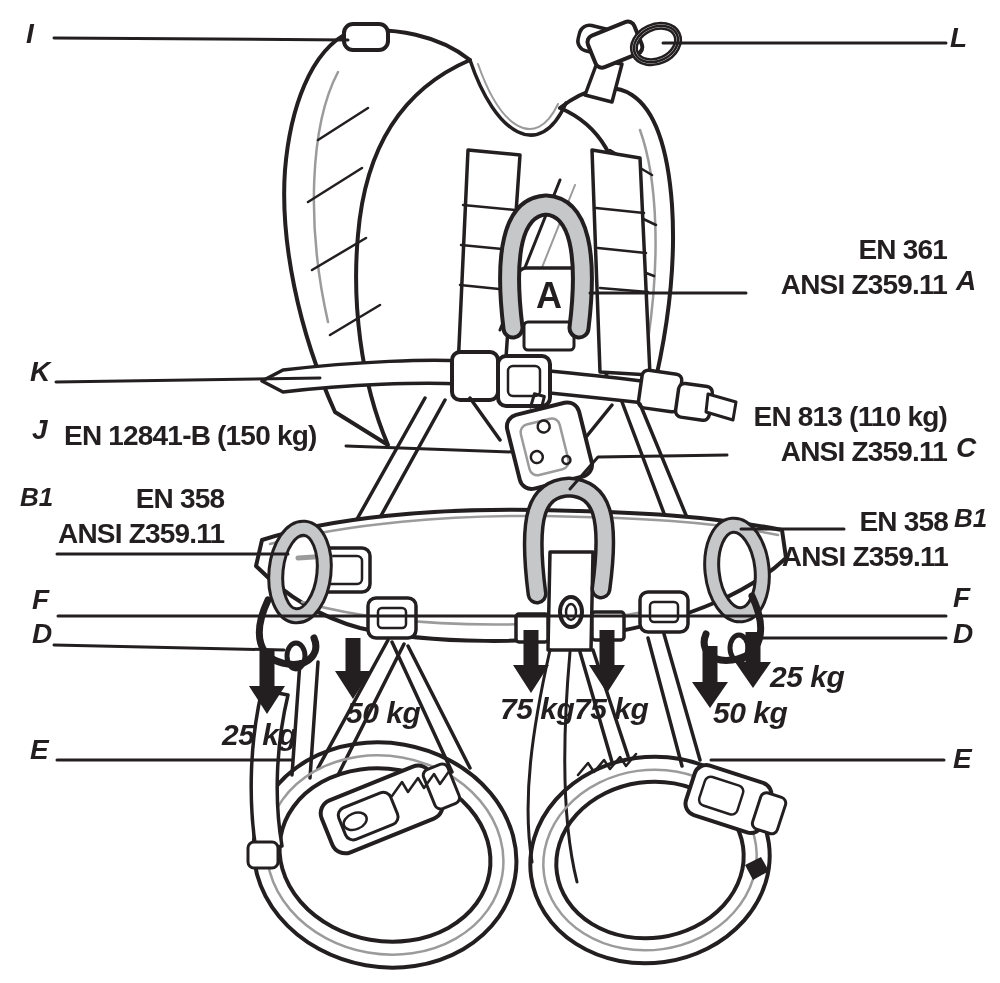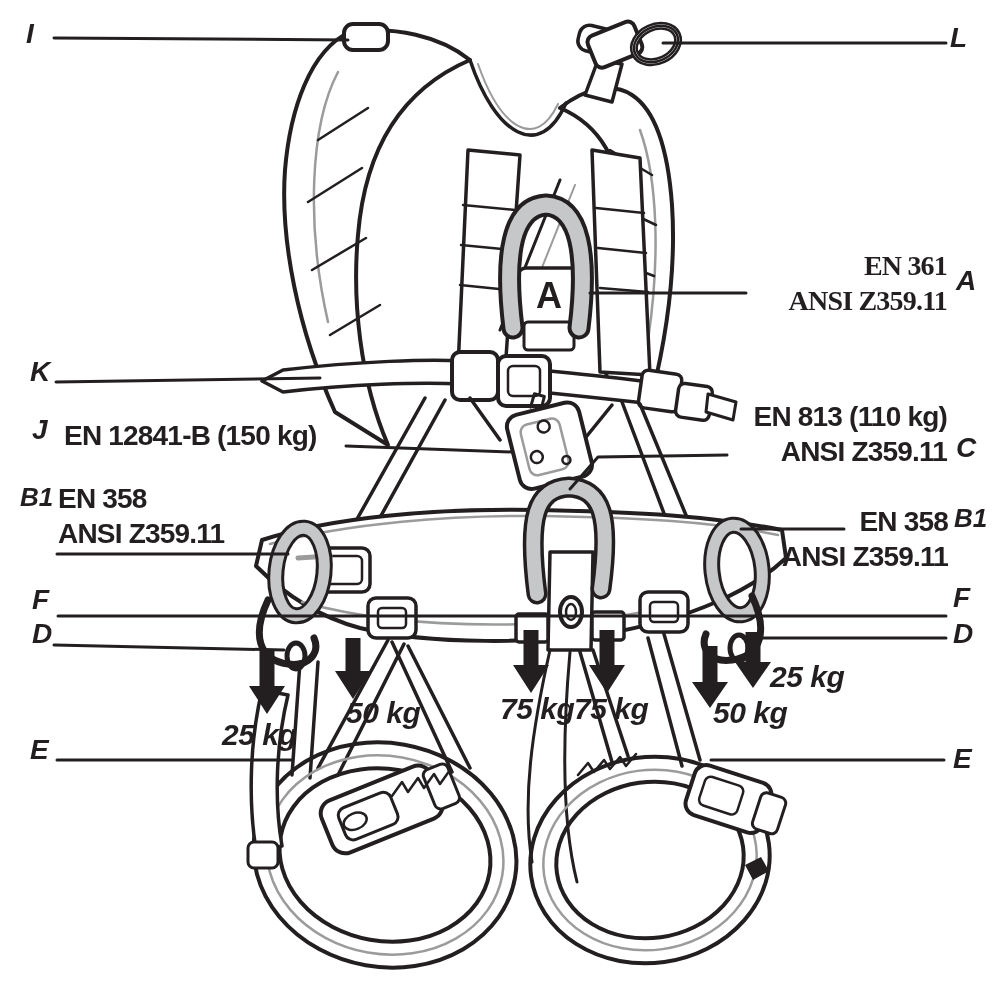--- a/index.html
+++ b/index.html
@@ -2,21 +2,21 @@
 <html><head>
 <meta charset="utf-8">
 <style>
   html,body{margin:0;padding:0;background:#ffffff;}
   #stage{position:relative;width:1000px;height:983px;background:#fff;overflow:hidden;
          font-family:"Liberation Sans",sans-serif;color:#231f20;}
   #art{position:absolute;left:0;top:0;}
   .lbl{position:absolute;white-space:nowrap;color:#231f20;line-height:1;}
   .letter{font-style:italic;font-weight:700;font-size:28px;}
   .letter.small{font-size:26px;}
-  .std{font-weight:700;font-size:28px;letter-spacing:-0.8px;line-height:35px;}
+  .std{font-weight:700;font-size:28px;letter-spacing:-0.8px;line-height:35px;text-align:right;}
   .std.right{text-align:right;}
   .kg{font-style:italic;font-weight:700;font-size:30px;letter-spacing:-0.5px;}
   .marker{font-weight:800;font-size:36px;font-style:normal;}
 </style>
 </head>
 <body>
 
 <div id="stage">
 
   <svg id="art" width="1000" height="983" viewBox="0 0 1000 983" fill="none" stroke-linecap="round" stroke-linejoin="round">
@@ -209,21 +209,21 @@
       <line x1="54" y1="645" x2="284" y2="650"></line>
       <line x1="743" y1="638" x2="946" y2="638"></line>
       <line x1="57" y1="760" x2="292" y2="760"></line>
       <line x1="711" y1="760" x2="944" y2="760"></line>
     </g>
   </svg>
 
   <div class="lbl letter" style="left:26px;top:20px;">I</div>
   <div class="lbl letter" style="left:950px;top:24px;">L</div>
 
-  <div class="lbl std right" style="right:53px;top:248px;font-family:Liberation Serif, serif;">
+  <div class="lbl std right" style="right:53px;top:232px;">
     <div>EN 361</div>
     <div>ANSI Z359.11</div>
   </div>
   <div class="lbl letter" style="left:956px;top:267px;">A</div>
 
   <div class="lbl letter" style="left:30px;top:358px;">K</div>
 
   <div class="lbl letter" style="left:32px;top:416px;">J</div>
   <div class="lbl std" style="left:64px;top:418px;">EN 12841-B (150 kg)</div>
 

